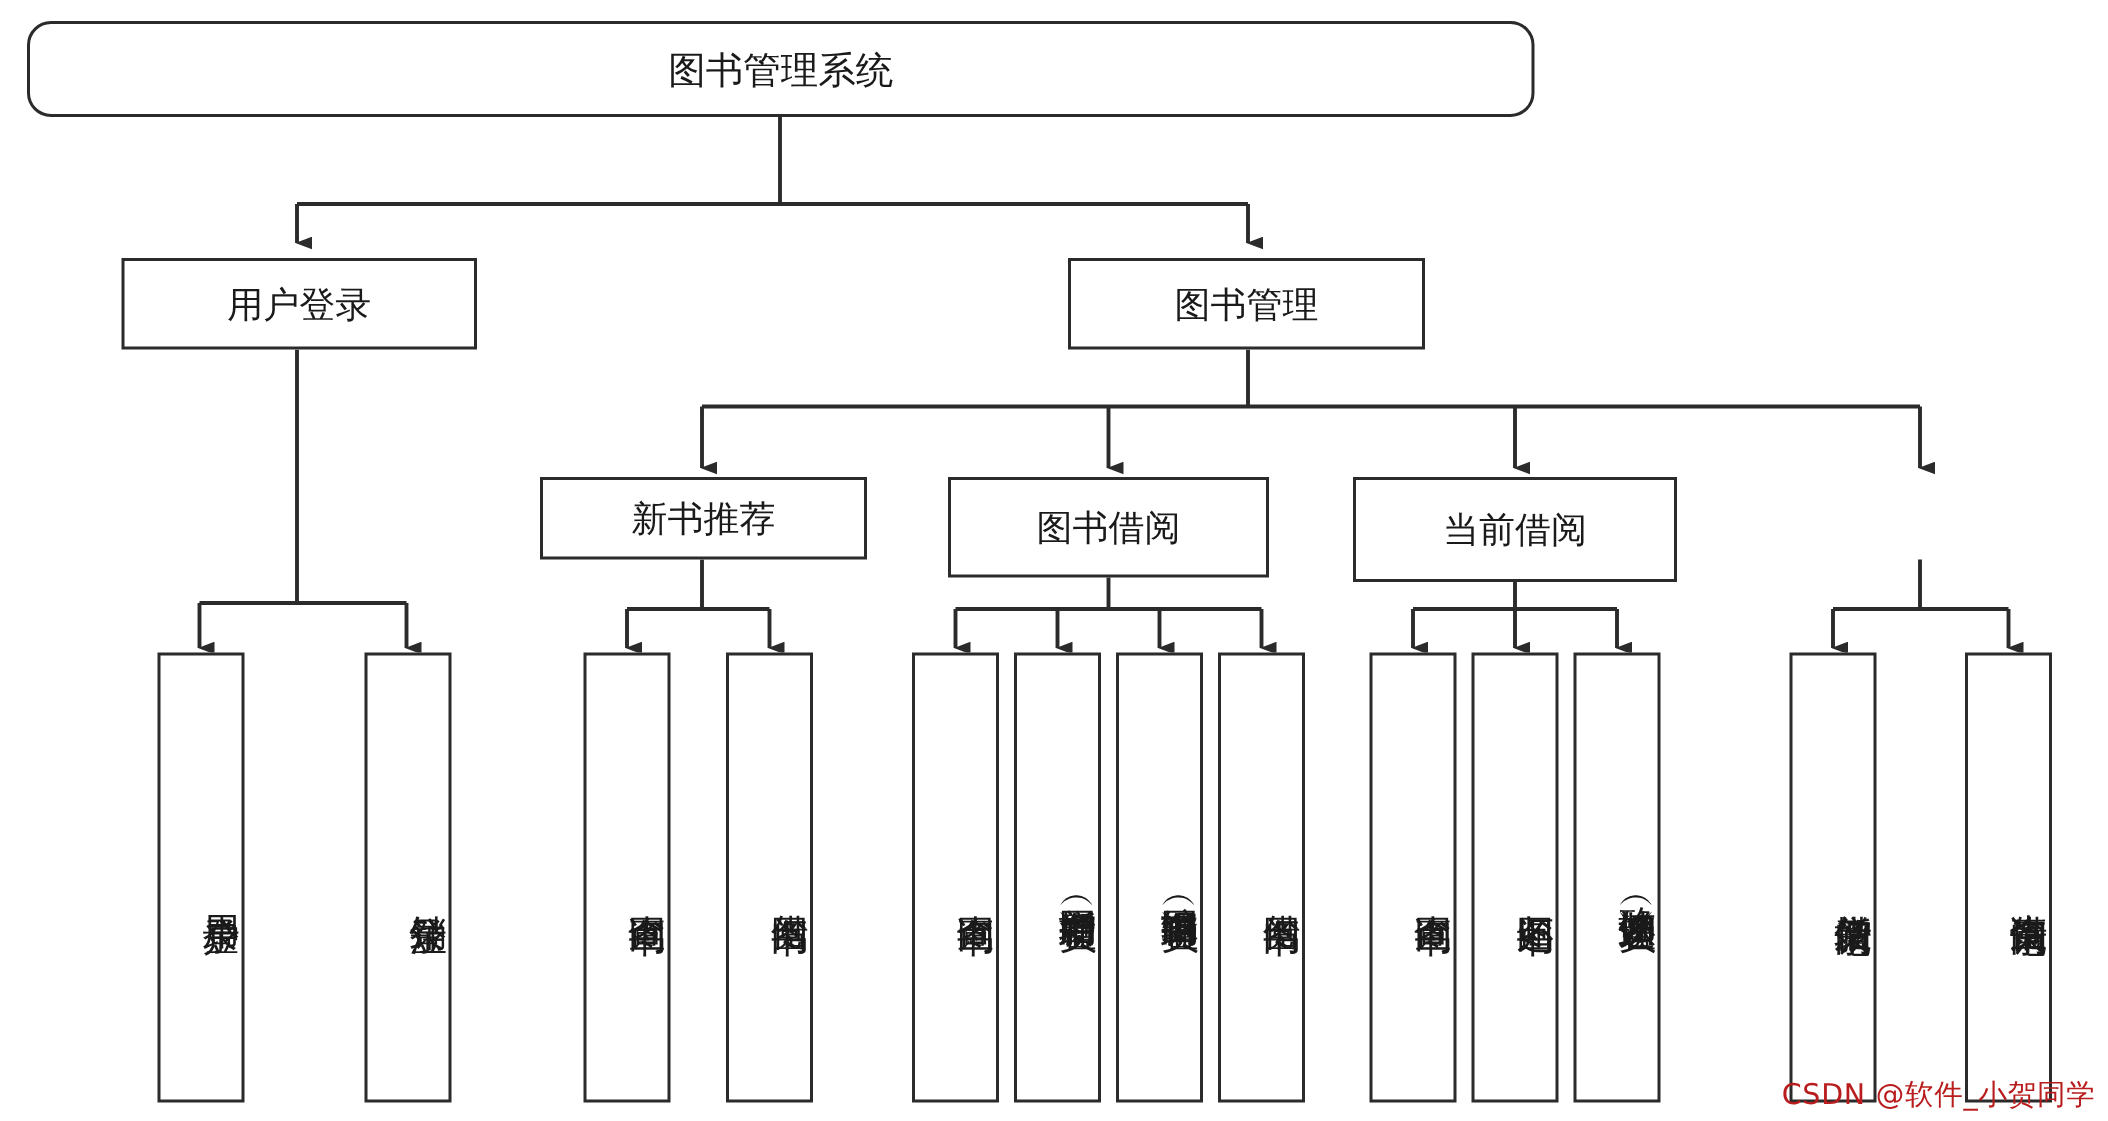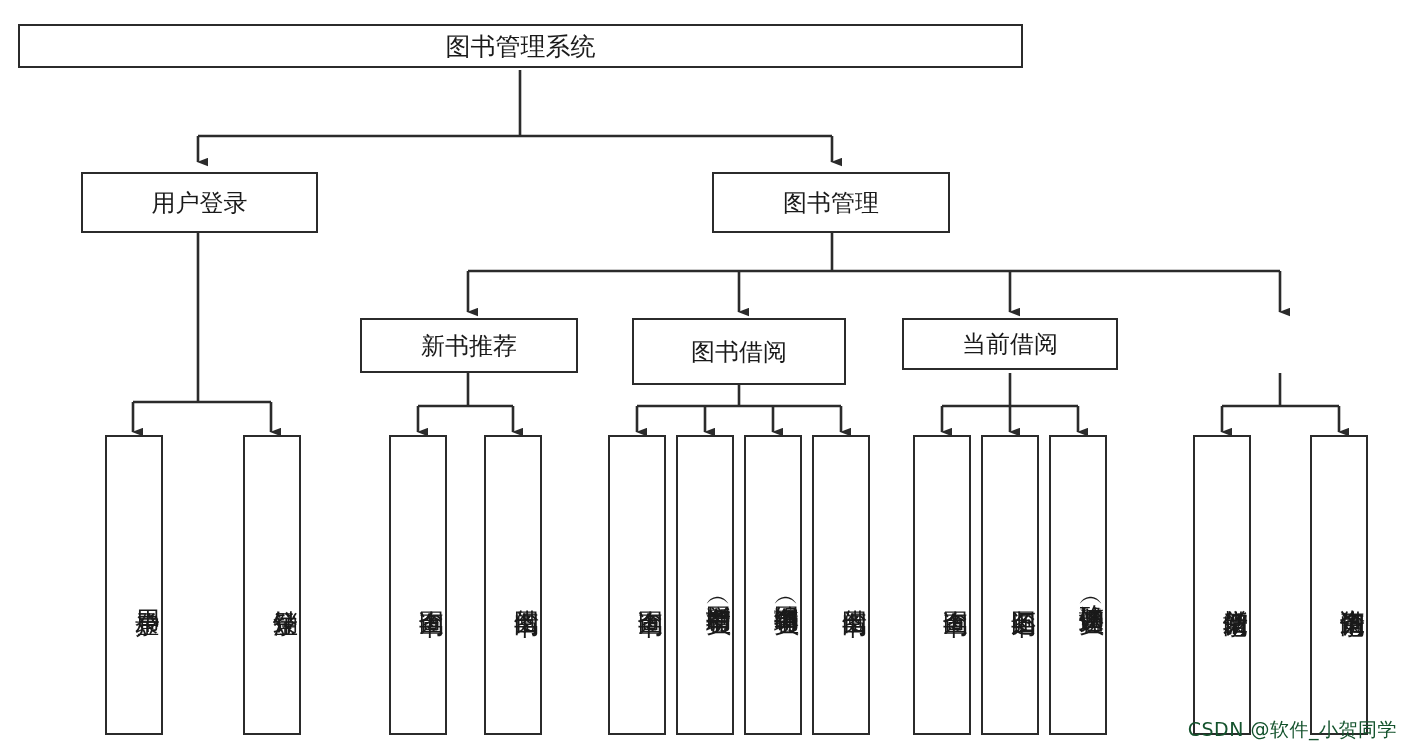--- a/index.html
+++ b/index.html
@@ -58,21 +58,21 @@
   }
   .leaf-text {
     display: block;
     white-space: normal;
   }
   .watermark {
     position: absolute;
     right: 8px;
     bottom: 4px;
     font-size: 19px;
-    color: #14532d;
+    color: #b91c1c;
     letter-spacing: 0.5px;
     z-index: 3;
     white-space: nowrap;
   }
 </style>
 </head>
 <body>
 
 <div id="canvas">
 
@@ -119,38 +119,38 @@
       <path d="M1010,406 L1010,432" marker-end="url(#arrow)"></path>
       <path d="M1078,406 L1078,432" marker-end="url(#arrow)"></path>
 
       <path d="M1280,373 L1280,406"></path>
       <path d="M1222,406 L1339,406"></path>
       <path d="M1222,406 L1222,432" marker-end="url(#arrow)"></path>
       <path d="M1339,406 L1339,432" marker-end="url(#arrow)"></path>
     </g>
   </svg>
 
-  <div class="node root" style="left:18px; top:24px; width:1005px; height:44px;">
+  <div class="node root" style="left:18px; top:14px; width:1005px; height:64px;border-radius:16px;">
     <span>图书管理系统</span>
   </div>
 
   <div class="node branch" style="left:81px; top:172px; width:237px; height:61px;">
     <span>用户登录</span>
   </div>
   <div class="node branch" style="left:360px; top:318px; width:218px; height:55px;">
     <span>新书推荐</span>
   </div>
 
   <div class="node branch" style="left:712px; top:172px; width:238px; height:61px;">
     <span>图书管理</span>
   </div>
   <div class="node branch" style="left:632px; top:318px; width:214px; height:67px;">
     <span>图书借阅</span>
   </div>
-  <div class="node branch" style="left:902px; top:318px; width:216px; height:52px;text-align:right;">
+  <div class="node branch" style="left:902px; top:318px; width:216px; height:70px;text-align:right;">
     <span>当前借阅</span>
   </div>
 
   <div class="node leaf" style="left:105px; top:435px; width:58px; height:300px;">
     <span class="leaf-text">用户登录</span>
   </div>
   <div class="node leaf" style="left:243px; top:435px; width:58px; height:300px;">
     <span class="leaf-text">注销登录</span>
   </div>
 

